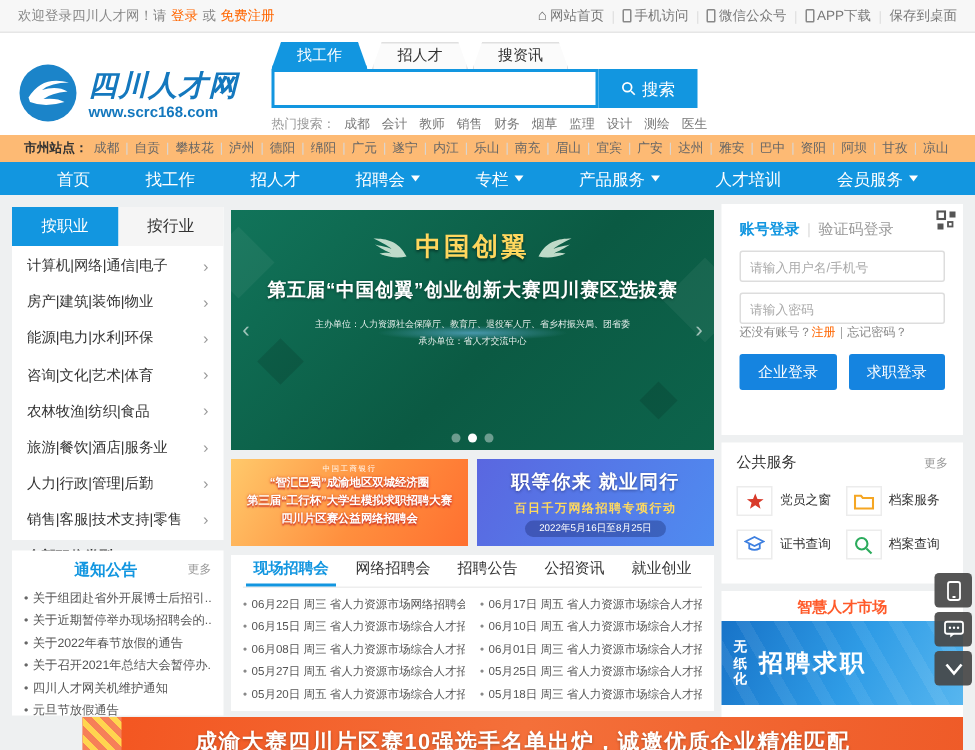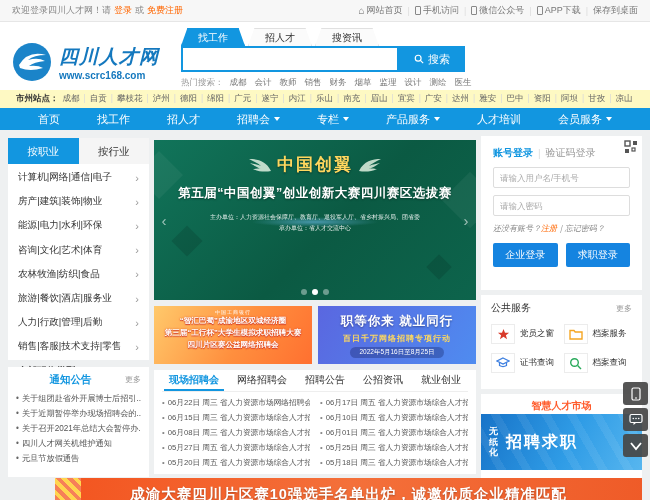--- a/index.html
+++ b/index.html
@@ -32,21 +32,21 @@
   .stab.active { background:var(--primary,#1296e0); color:#fff; border-color:var(--primary,#1296e0); }
   .search-row { display:flex; }
   .search-input { width:218px; height:26px; border:2px solid var(--primary,#1296e0);
                   padding:0 6px; font-size:10px; outline:none; }
   .search-btn { width:66px; height:26px; background:var(--primary,#1296e0); color:#fff; border:none;
                 font-size:11px; display:flex; align-items:center; justify-content:center; gap:4px; }
   .hot-row { margin-top:5px; font-size:8.5px; color:#999; display:flex; flex-wrap:nowrap; }
   .hot-kw { color:#777; margin-right:8px; text-decoration:none; }
 
   
-  .citybar { height:18px; background:#fef9c3; display:flex; align-items:center; padding:0 16px;
+  .citybar { height:18px; background:#fdba74; display:flex; align-items:center; padding:0 16px;
              font-size:8.5px; color:#666; white-space:nowrap; }
   .citybar .cb-label { font-weight:bold; color:#333; margin-right:4px; }
   .city { color:#666; }
   .city::after { content:"|"; color:#d8d8d8; margin:0 4px; }
   .city:last-child::after { content:""; margin:0; }
 
   
   .navbar { height:22px; background:var(--primary,#1296e0); display:flex; align-items:center;
             justify-content:space-between; padding:0 38px; }
   .nav-item { color:#fff; font-size:11px; display:flex; align-items:center; gap:4px; }
@@ -134,21 +134,21 @@
   .fair-item::before { content:"•"; color:#888; margin-right:3px; }
 
   
   .login-panel { height:154px; position:relative; padding:10px 12px 0; }
   .login-tabs { display:flex; align-items:center; gap:5px; font-size:10px; color:#999; }
   .lt-account { color:var(--primary,#1296e0); font-weight:bold; }
   .lt-sep { color:#ddd; }
   .login-input { width:100%; height:21px; margin-top:7px; border:1px solid #ddd; border-radius:2px;
                  font-size:8.5px; padding:0 6px; color:#333; outline:none; }
   .login-input::placeholder { color:#aaa; }
-  .login-links { font-size:8px; color:#888; margin-top:7px; white-space:nowrap;font-style:italic; }
+  .login-links { font-size:8px; color:#888; white-space:nowrap; }
   .login-links .reg { color:var(--orange,#ff6600); text-decoration:none; }
   .login-btns { display:flex; gap:8px; margin-top:9px; }
   .lbtn { flex:1; height:24px; background:#1584e0; color:#fff; font-size:10px; border:none; border-radius:2px; }
   .qr-corner { position:absolute; top:2px; right:2px; width:18px; height:18px; }
 
   
   .services-panel { height:94px; padding:6px 10px; }
   .svc-head { display:flex; justify-content:space-between; align-items:center; font-size:10px; color:#333; }
   .svc-grid { display:grid; grid-template-columns:1fr 1fr; gap:9px 4px; margin-top:9px; }
   .svc-item { display:flex; align-items:center; gap:5px; }
@@ -393,20 +393,21 @@
 
       <div class="panel notice-panel">
         <div class="panel-head">
           <span class="panel-title">通知公告</span>
           <a href="#" class="more">更多</a>
         </div>
         <div class="notice-list">
 
         <div class="notice-item">关于组团赴省外开展博士后招引...</div>
             <div class="notice-item">关于近期暂停举办现场招聘会的...</div>
+            <div class="notice-item">关于2022年春节放假的通告</div>
             <div class="notice-item">关于召开2021年总结大会暂停办...</div>
             <div class="notice-item">四川人才网关机维护通知</div>
             <div class="notice-item">元旦节放假通告</div>
           </div>
       </div>
     </div>
 
     <div class="col-mid">
       <div class="carousel">
         <div class="diamond d1"></div>

